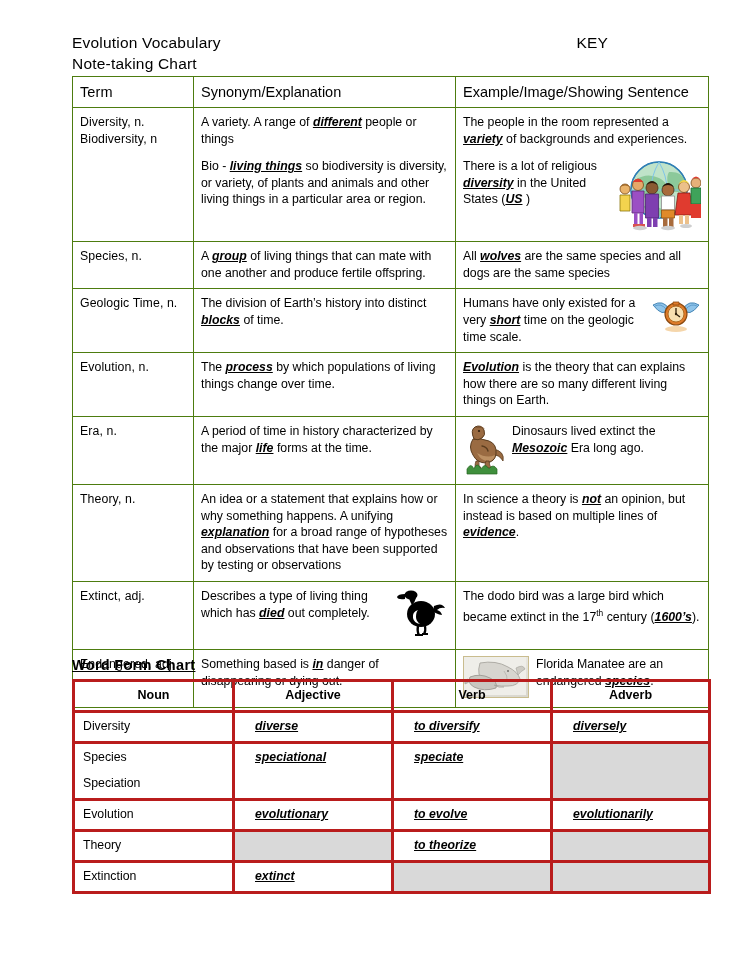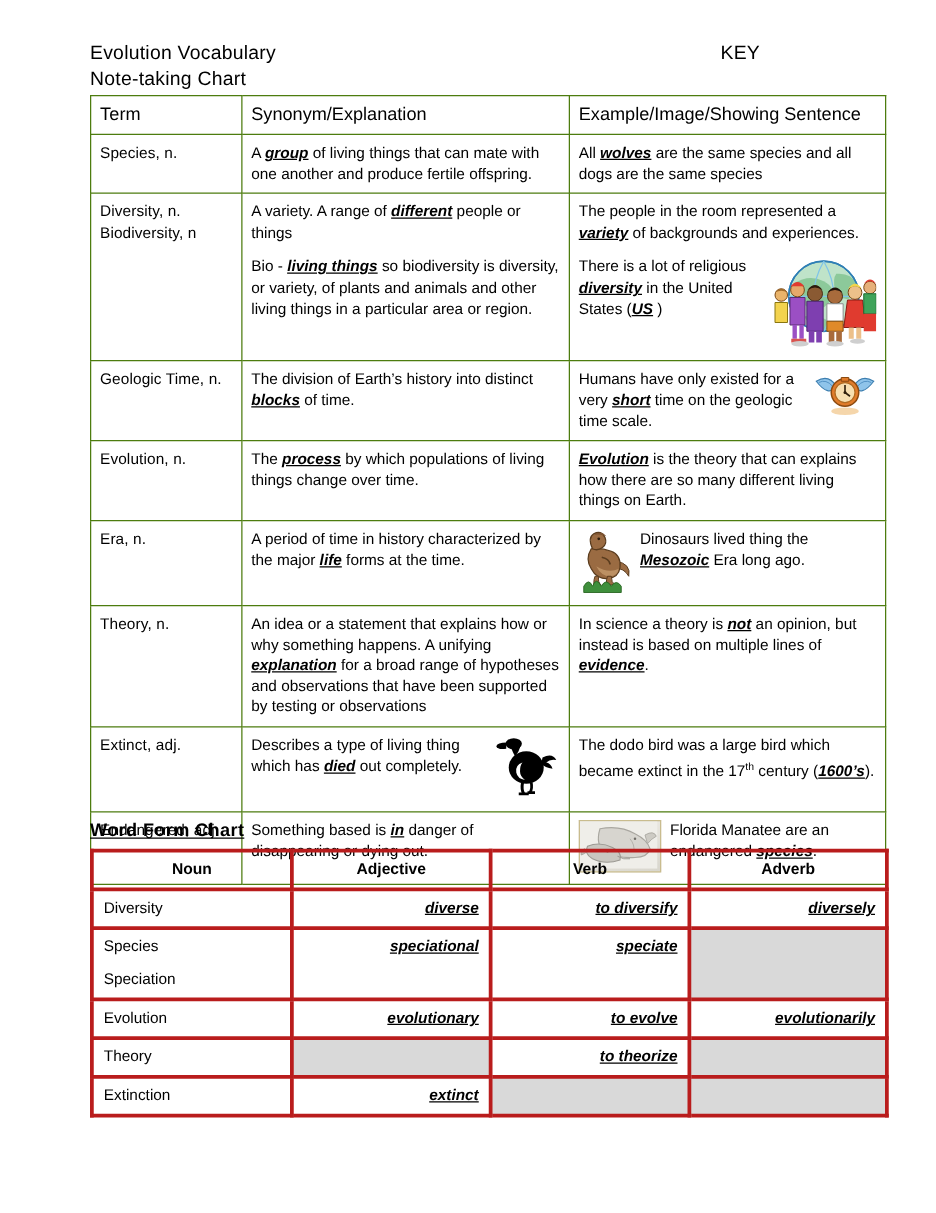--- a/index.html
+++ b/index.html
@@ -137,21 +137,21 @@
     padding: 5px 8px 6px 8px;
     vertical-align: top;
     height: 16px;
   }
   table.wordform tr.wf-head td {
     text-align: center;
     font-weight: bold;
     font-size: 12.5px;
   }
   table.wordform td.noun { text-align: left; }
-  table.wordform td.val  { text-align: right; padding-left: 20px; }
+  table.wordform td.val  { text-align: left; padding-left: 20px; }
   table.wordform td.shade { background: #d9d9d9; }
   .wf-c1 { width: 160px; }
   .wf-c2 { width: 159px; }
   .wf-c3 { width: 159px; }
   .wf-c4 { width: 158px; }
   .wf-val { font-weight: bold; font-style: italic; text-decoration: underline; }
   .tall-cell { height: 46px; }
 </style>
 </head>
 <body>
@@ -174,32 +174,20 @@
     </colgroup>
     <tbody>
       <tr class="head">
         <td class="c-term">Term</td>
         <td>Synonym/Explanation</td>
         <td>Example/Image/Showing Sentence</td>
       </tr>
 
       <tr>
         <td class="c-term">
-          <div>Species, n.</div>
-        </td>
-        <td>
-          <div class="p"><span>A </span><b class="bu">group</b><span> of living things that can mate with one another and produce fertile offspring.</span></div>
-        </td>
-        <td>
-          <div class="p"><span>All </span><b class="bu">wolves</b><span>  are the same species and all dogs are the same species</span></div>
-        </td>
-      </tr>
-
-      <tr>
-        <td class="c-term">
           <div>Diversity, n.</div>
           <div>Biodiversity, n</div>
         </td>
         <td>
           <div class="p"><span>A variety.  A range of </span><b class="bu">different</b><span> people or things</span></div>
           <div class="p"><span>Bio - </span><b class="bu">living things</b><span> so biodiversity is diversity, or variety, of plants and animals and other living things in a particular area or region.</span></div>
         </td>
         <td>
           <div class="p"><span>The people in the room represented a </span><b class="bu">variety</b><span> of backgrounds and experiences.</span></div>
           <div class="p">
@@ -251,20 +239,32 @@
                 <ellipse cx="73" cy="68" rx="6" ry="2" fill="#cfcfcf"></ellipse>
               </svg>
             </span>
             <span>There is a lot of religious </span><b class="bu">diversity</b><span> in the United States  (</span><b class="bu">US</b><span> )</span>
           </div>
         </td>
       </tr>
 
       <tr>
         <td class="c-term">
+          <div>Species, n.</div>
+        </td>
+        <td>
+          <div class="p"><span>A </span><b class="bu">group</b><span> of living things that can mate with one another and produce fertile offspring.</span></div>
+        </td>
+        <td>
+          <div class="p"><span>All </span><b class="bu">wolves</b><span>  are the same species and all dogs are the same species</span></div>
+        </td>
+      </tr>
+
+      <tr>
+        <td class="c-term">
           <div>Geologic Time, n.</div>
         </td>
         <td>
           <div class="p"><span>The division of Earth’s history into distinct </span><b class="bu">blocks</b><span> of time.</span></div>
         </td>
         <td>
           <span class="art art-right clock-wrap">
             <svg width="50" height="40" viewBox="0 0 50 40" aria-hidden="true">
 
               <path d="M2 10 q10 -6 16 4 q-6 9 -16 -4z" fill="#8fc4ea" stroke="#3d7fb0" stroke-width=".9"></path>
@@ -321,21 +321,21 @@
               <circle cx="16" cy="8" r="1.1" fill="#2b1a0a"></circle>
 
               <path d="M19 23 q5 1 6 5" stroke="#5a3c1e" stroke-width="1.4" fill="none" stroke-linecap="round"></path>
 
               <path d="M16 38 q-1 5 2 7 h-6 q0 -5 1 -7z" fill="#9a6b42" stroke="#5a3c1e" stroke-width=".8"></path>
               <path d="M26 38 q0 5 3 7 h-7 q0 -5 1 -7z" fill="#9a6b42" stroke="#5a3c1e" stroke-width=".8"></path>
 
               <path d="M4 46 q4 -7 7 0 q3 -8 7 0 q4 -7 8 0 q4 -6 8 0 v5 H4z" fill="#3f8f3c" stroke="#26641f" stroke-width=".7"></path>
             </svg>
           </span>
-          <div class="p"><span>Dinosaurs lived thing the </span><b class="bu">Mesozoic</b><span> Era long ago.</span></div>
+          <div class="p"><span>Dinosaurs lived extinct the </span><b class="bu">Mesozoic</b><span> Era long ago.</span></div>
         </td>
       </tr>
 
       <tr>
         <td class="c-term">
           <div>Theory, n.</div>
         </td>
         <td>
           <div class="p"><span>An idea or a statement that explains how or why something happens.  A unifying </span><b class="bu">explanation</b><span> for a broad range of hypotheses and observations that have been supported by testing or observations</span></div>
         </td>

